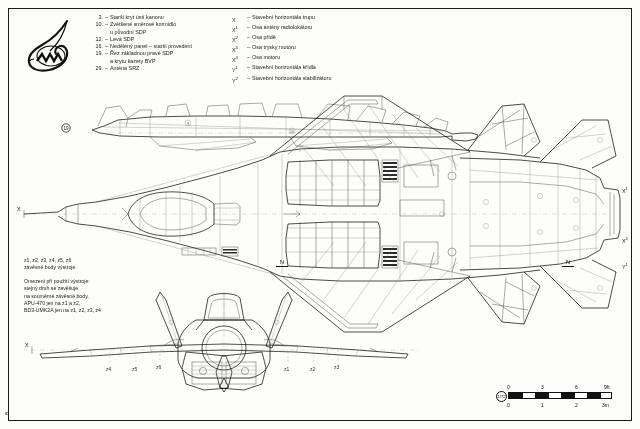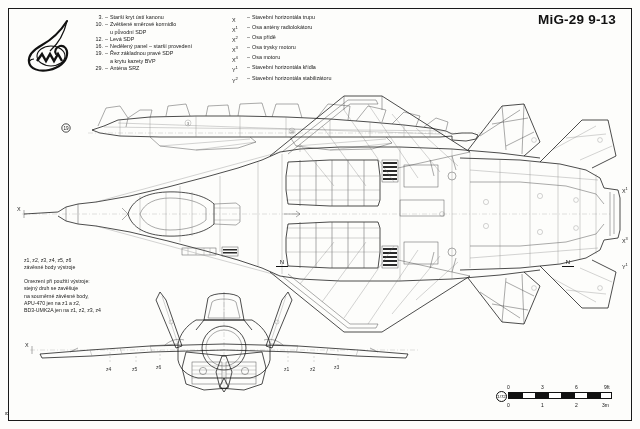--- a/index.html
+++ b/index.html
@@ -85,21 +85,20 @@
     <svg viewBox="0 0 58 56" width="58" height="56">
       <path d="M47 3 C40 14 31 22 22 27 C13 32 8 38 9 44 C10 51 19 54 29 52
                C39 50 46 44 47 37 C48 31 44 27 40 28 C36 29 34 33 36 36" fill="none" stroke="#111" stroke-width="2.1" stroke-linecap="round"></path>
       <path d="M47 3 C44 16 38 26 30 33" fill="none" stroke="#111" stroke-width="1.2"></path>
       <ellipse cx="31" cy="38" rx="14" ry="10" fill="none" stroke="#111" stroke-width="1.1"></ellipse>
       <path d="M17 43 L22 36 L26 43 L30 36 L34 43 L38 36 L42 43" fill="none" stroke="#111" stroke-width="2.4" stroke-linejoin="miter"></path>
       <path d="M14 41 C10 41 8 44 10 47" fill="none" stroke="#111" stroke-width="1.1"></path>
     </svg>
   </div>
 
-  <div id="title">MiG-29 9-13</div>
 
   <div class="legend" id="legend-parts">
     <div class="lg-row">
       <span class="lg-num">3.</span>
       <span class="lg-dash">–</span>
       <span class="lg-txt">Starší kryt ústí kanonu</span>
     </div>
     <div class="lg-row">
       <span class="lg-num">10.</span>
       <span class="lg-dash">–</span>

